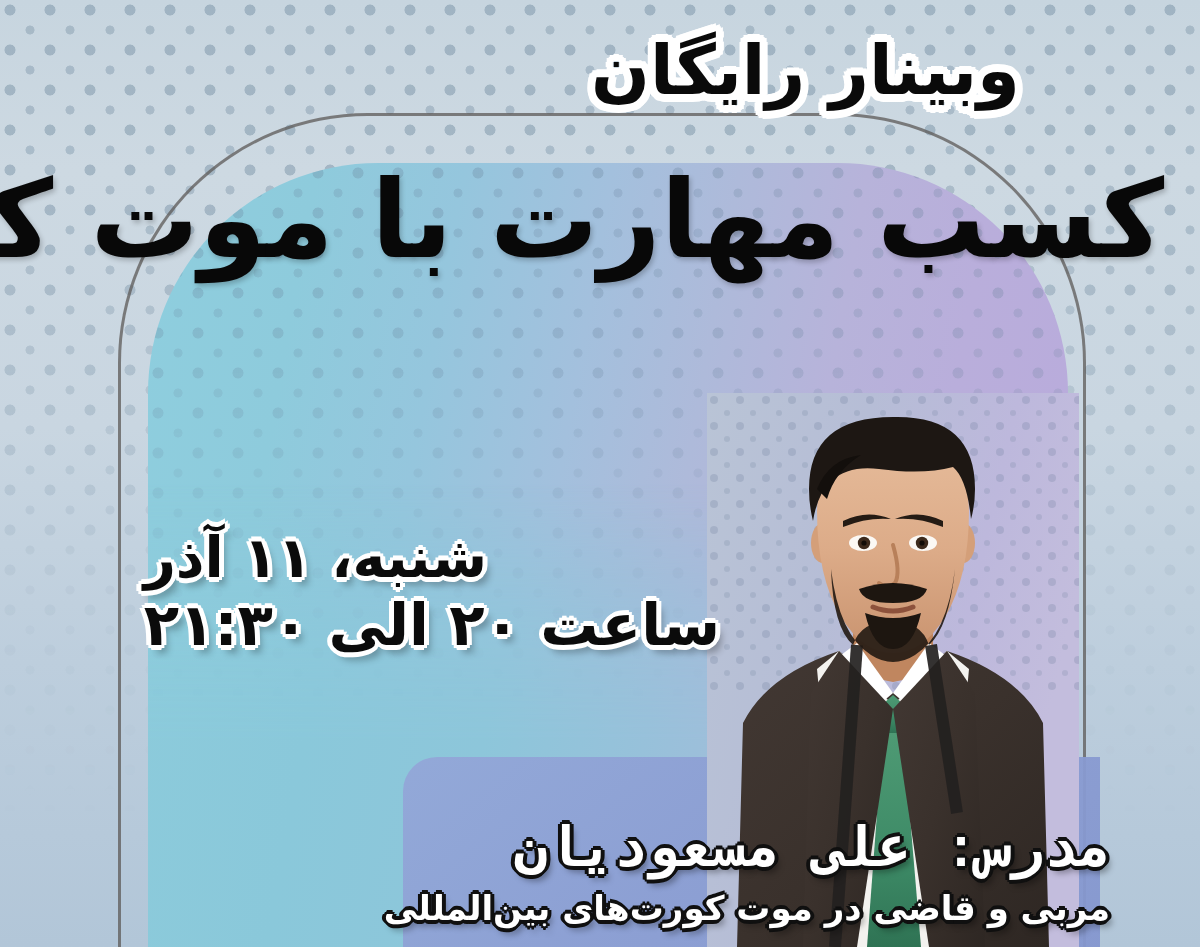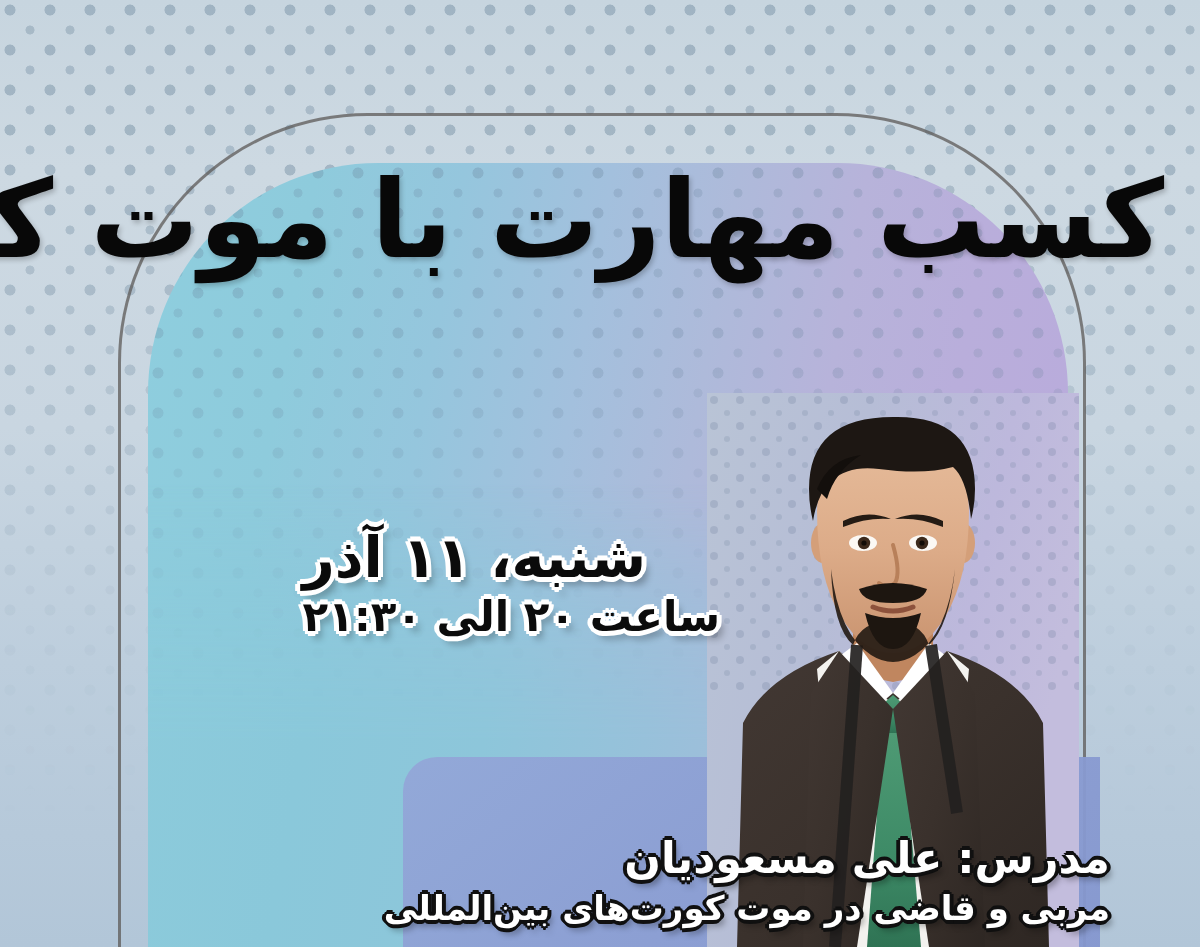--- a/index.html
+++ b/index.html
@@ -178,47 +178,48 @@
   .when .line1 {
     font-size: 56px;
     line-height: 1.08;
     text-shadow:
       -4px 0 0 #fff, 4px 0 0 #fff, 0 -4px 0 #fff, 0 4px 0 #fff,
       -3px -3px 0 #fff, 3px -3px 0 #fff, -3px 3px 0 #fff, 3px 3px 0 #fff,
       -5px 0 0 #fff, 5px 0 0 #fff, 0 -5px 0 #fff, 0 5px 0 #fff,
       6px 8px 7px rgba(0,0,0,0.28);
   }
   .when .line2 {
-    font-size: 42px;
+    font-size: 58px;
     line-height: 1.08;
     margin-top: 6px;
     text-shadow:
       -4px 0 0 #fff, 4px 0 0 #fff, 0 -4px 0 #fff, 0 4px 0 #fff,
       -3px -3px 0 #fff, 3px -3px 0 #fff, -3px 3px 0 #fff, 3px 3px 0 #fff,
       -5px 0 0 #fff, 5px 0 0 #fff, 0 -5px 0 #fff, 0 5px 0 #fff,
       6px 8px 7px rgba(0,0,0,0.28);
   }
 
   .speaker {
     position: absolute;
     bottom: 18px;
     right: 90px;
     text-align: right;
     color: #ffffff;
     font-weight: 900;
     white-space: nowrap;
   }
   .speaker .name {
-    font-size: 43px;
+    font-size: 55px;
     line-height: 1.16;
     text-shadow:
       -3px 0 0 #101010, 3px 0 0 #101010, 0 -3px 0 #101010, 0 3px 0 #101010,
       -2px -2px 0 #101010, 2px -2px 0 #101010, -2px 2px 0 #101010, 2px 2px 0 #101010,
       -4px 0 0 #101010, 4px 0 0 #101010, 0 -4px 0 #101010, 0 4px 0 #101010,
       4px 6px 6px rgba(0,0,0,0.35);
+    font-family: Liberation Mono, monospace;
   }
   .speaker .role {
     font-size: 34px;
     line-height: 1.2;
     margin-top: 4px;
     text-shadow:
       -3px 0 0 #101010, 3px 0 0 #101010, 0 -3px 0 #101010, 0 3px 0 #101010,
       -2px -2px 0 #101010, 2px -2px 0 #101010, -2px 2px 0 #101010, 2px 2px 0 #101010,
       -4px 0 0 #101010, 4px 0 0 #101010, 0 -4px 0 #101010, 0 4px 0 #101010,
       4px 6px 6px rgba(0,0,0,0.35);
@@ -319,20 +320,21 @@
 
         <path d="M124 176 q8 66 40 86 q22 14 44 0 q32 -20 40 -86 q-6 58 -26 76 q-8 -24 -38 -24 q-30 0 -38 24 q-20 -18 -22 -76 z" fill="#221a13" opacity="0.9"></path>
         <path d="M152 196 q34 -12 68 0 q-4 14 -34 14 q-30 0 -34 -14 z" fill="#1d1610"></path>
         <path d="M158 220 q28 10 56 0 q-8 36 -28 36 q-20 0 -28 -36 z" fill="#1d1610"></path>
 
         <path d="M166 214 q20 8 40 0" fill="none" stroke="#8d523c" stroke-width="5" stroke-linecap="round"></path>
       </g>
     </svg>
   </div>
 
+  <div class="badge">وبینار رایگان</div>
 
   <div class="headline">کسب مهارت با موت کورت</div>
 
   <div class="when">
     <div class="line1">شنبه، ۱۱ آذر</div>
     <div class="line2">ساعت ۲۰ الی ۲۱:۳۰</div>
   </div>
 
   <div class="speaker">
     <div class="name">مدرس: علی مسعودیان</div>

